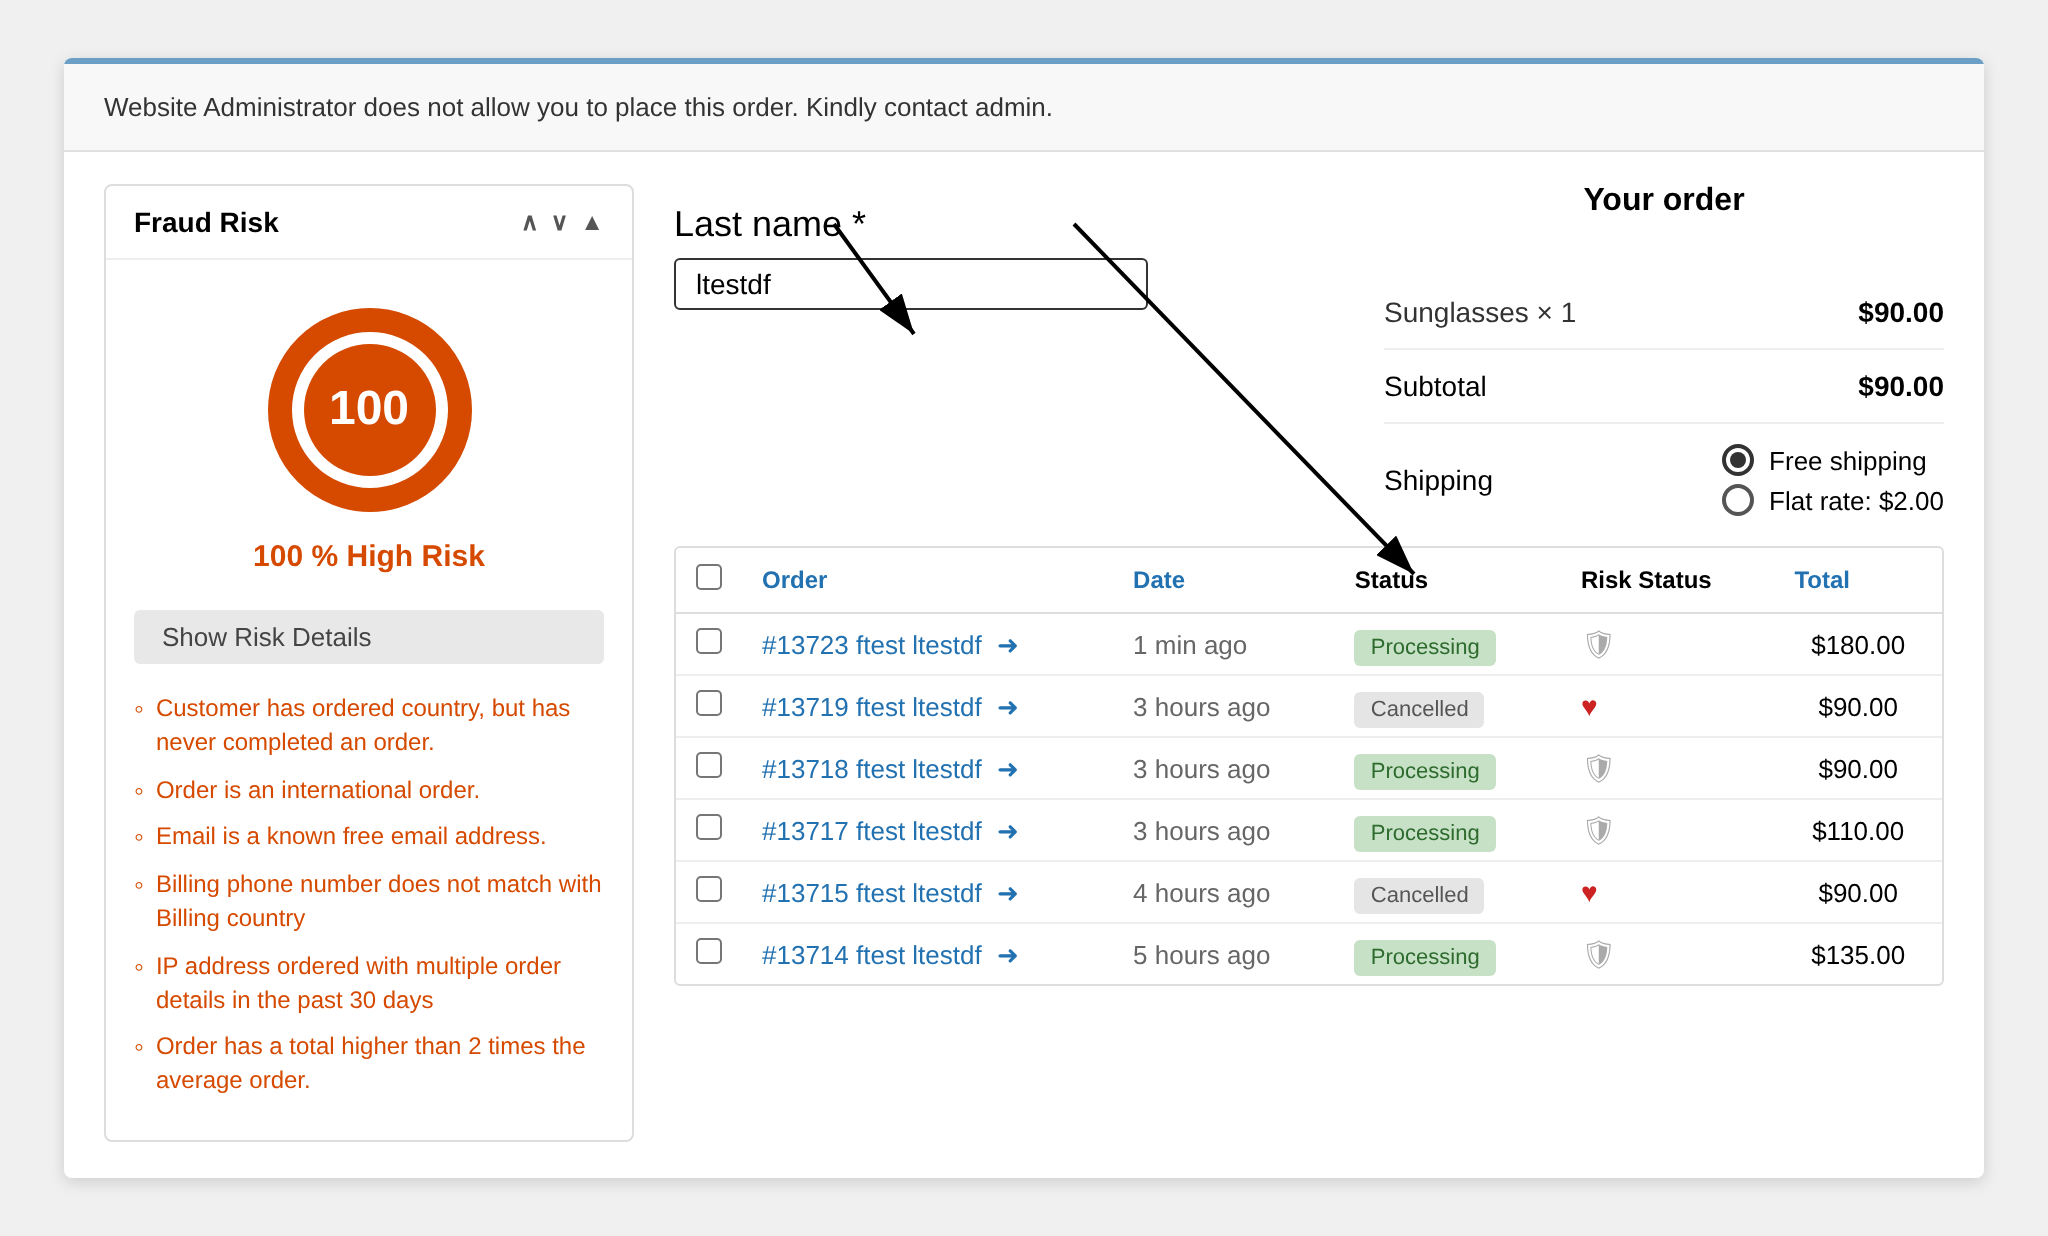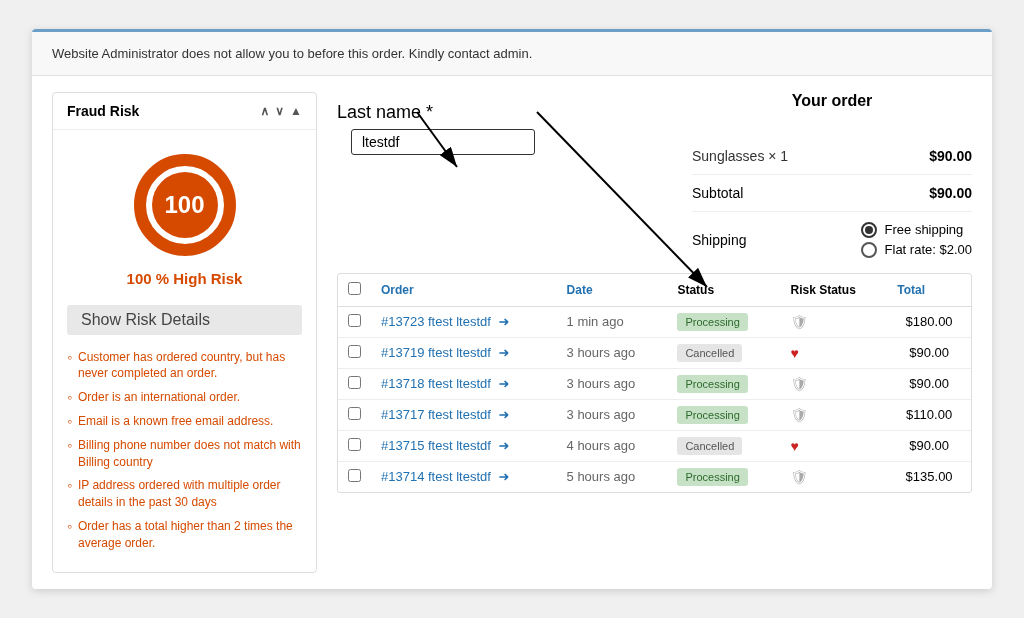--- a/index.html
+++ b/index.html
@@ -98,21 +98,21 @@
       color: #d64a00;
       font-weight: 700;
       font-size: 15px;
       margin-top: 10px;
     }
     .show-details-btn {
       background: #e8e8e8;
       border: none;
       border-radius: 3px;
       padding: 6px 14px;
-      font-size: 16px;
+      font-size: 13px;
       color: #444;
       cursor: pointer;
       margin: 6px 14px 10px;
       width: calc(100% - 28px);
       text-align: left;
     }
     .risk-items {
       padding: 4px 14px 14px;
       list-style: none;
     }
@@ -195,26 +195,25 @@
       border-radius: 50%;
     }
     
     .form-label {
       font-size: 18px;
       font-weight: 400;
       margin-bottom: 6px;
       display: block;
     }
     .form-input {
-      width: 184px;
+      width: 237px;
       padding: 4px 10px;
       border: 1px solid #333;
       border-radius: 3px;
       font-size: 14px;
-      margin-left: 14px;
     }
     
     .orders-table-container {
       margin-top: 5px;
       border: 1px solid #ddd;
       border-radius: 3px;
       font-size: 13px;
       background: white;
     }
     .orders-table {
@@ -263,21 +262,21 @@
       margin-top: 10px;
     }
   </style>
 </head>
 <body>
 
 <div class="main-container">
   <div class="top-bar"></div>
 
   <div class="admin-notice">
-    <span>Website Administrator does not allow you to before this order. Kindly contact admin.</span>
+    <span>Website Administrator does not allow you to place this order. Kindly contact admin.</span>
   </div>
 
   <div class="content-area">
 
     <div class="fraud-panel">
       <div class="fraud-panel-header">
         <span class="fraud-panel-title">Fraud Risk</span>
         <div class="panel-controls">
           <span class="panel-ctrl-btn">∧</span>
           <span class="panel-ctrl-btn">∨</span>

